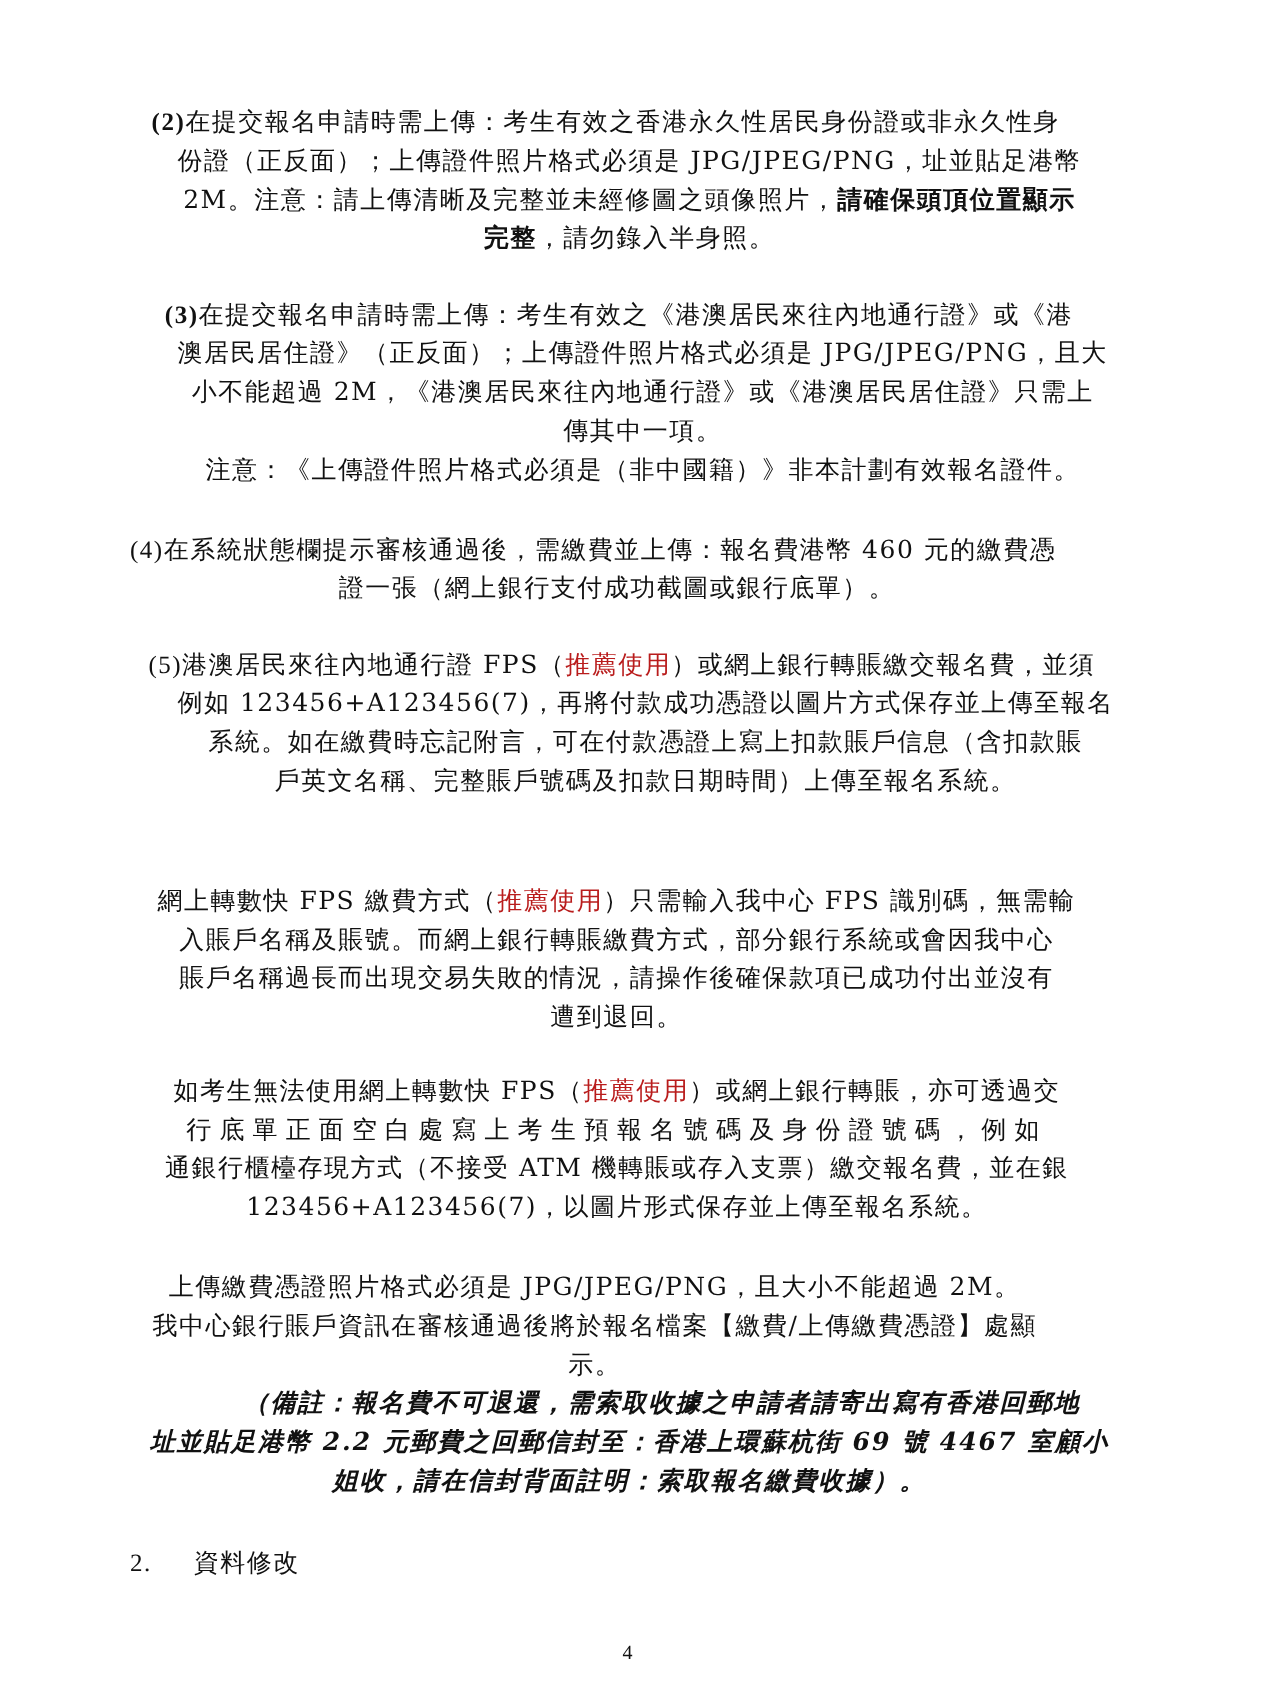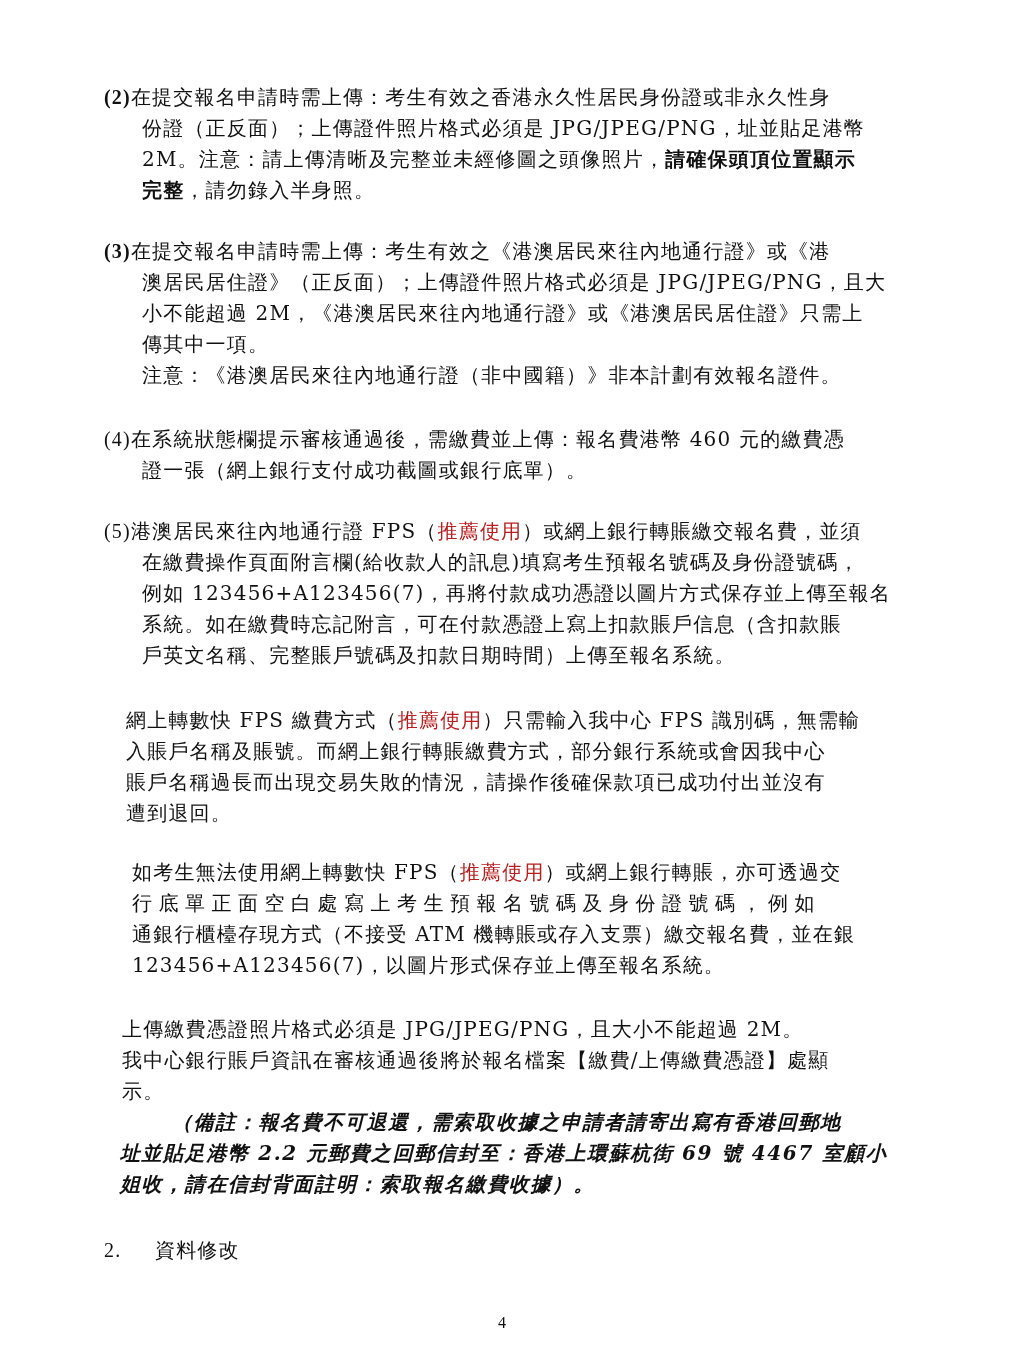--- a/index.html
+++ b/index.html
@@ -13,20 +13,21 @@
       position: relative;
       overflow: hidden;
       font-family: "DejaVu Serif", "Liberation Serif", serif;
       color: #111111;
     }
     .page {
       position: absolute;
       left: 0; top: 0;
       width: 1009px;
       height: 1172px;
+      text-align: center;
     }
     .para {
       position: absolute;
       font-size: 20px;
       line-height: 31px;
       letter-spacing: 1.2px;
       white-space: nowrap;
     }
     .line { display: block; height: 31px; }
     .num { font-family: "Liberation Serif", "DejaVu Serif", serif; }
@@ -72,39 +73,36 @@
     <span class="line" style="padding-left:38px;">
       <span>澳居民居住證》（正反面）；上傳證件照片格式必須是 JPG/JPEG/PNG，且大</span>
     </span>
     <span class="line" style="padding-left:38px;">
       <span>小不能超過 2M，《港澳居民來往內地通行證》或《港澳居民居住證》只需上</span>
     </span>
     <span class="line" style="padding-left:38px;">
       <span>傳其中一項。</span>
     </span>
     <span class="line" style="padding-left:38px;">
-      <span>注意：《港澳居民來往內地通行證（非中國籍）》非本計劃有效報名證件。</span>
+      <span>注意：《上傳證件照片格式必須是（非中國籍）》非本計劃有效報名證件。</span>
     </span>
   </div>
 
   <div class="para" style="left:104px; top:424px;">
     <span class="line">
       <span class="num">(4)</span><span>在系統狀態欄提示審核通過後，需繳費並上傳：報名費港幣 460 元的繳費憑</span>
     </span>
     <span class="line" style="padding-left:38px;">
       <span>證一張（網上銀行支付成功截圖或銀行底單）。</span>
     </span>
   </div>
 
   <div class="para" style="left:104px; top:516px;">
     <span class="line">
       <span class="num">(5)</span><span>港澳居民來往內地通行證 FPS（</span><span class="red">推薦使用</span><span>）或網上銀行轉賬繳交報名費，並須</span>
-    </span>
-    <span class="line" style="padding-left:38px;">
-      <span>在繳費操作頁面附言欄(給收款人的訊息)填寫考生預報名號碼及身份證號碼，</span>
     </span>
     <span class="line" style="padding-left:38px;">
       <span>例如 123456+A123456(7)，再將付款成功憑證以圖片方式保存並上傳至報名</span>
     </span>
     <span class="line" style="padding-left:38px;">
       <span>系統。如在繳費時忘記附言，可在付款憑證上寫上扣款賬戶信息（含扣款賬</span>
     </span>
     <span class="line" style="padding-left:38px;">
       <span>戶英文名稱、完整賬戶號碼及扣款日期時間）上傳至報名系統。</span>
     </span>

